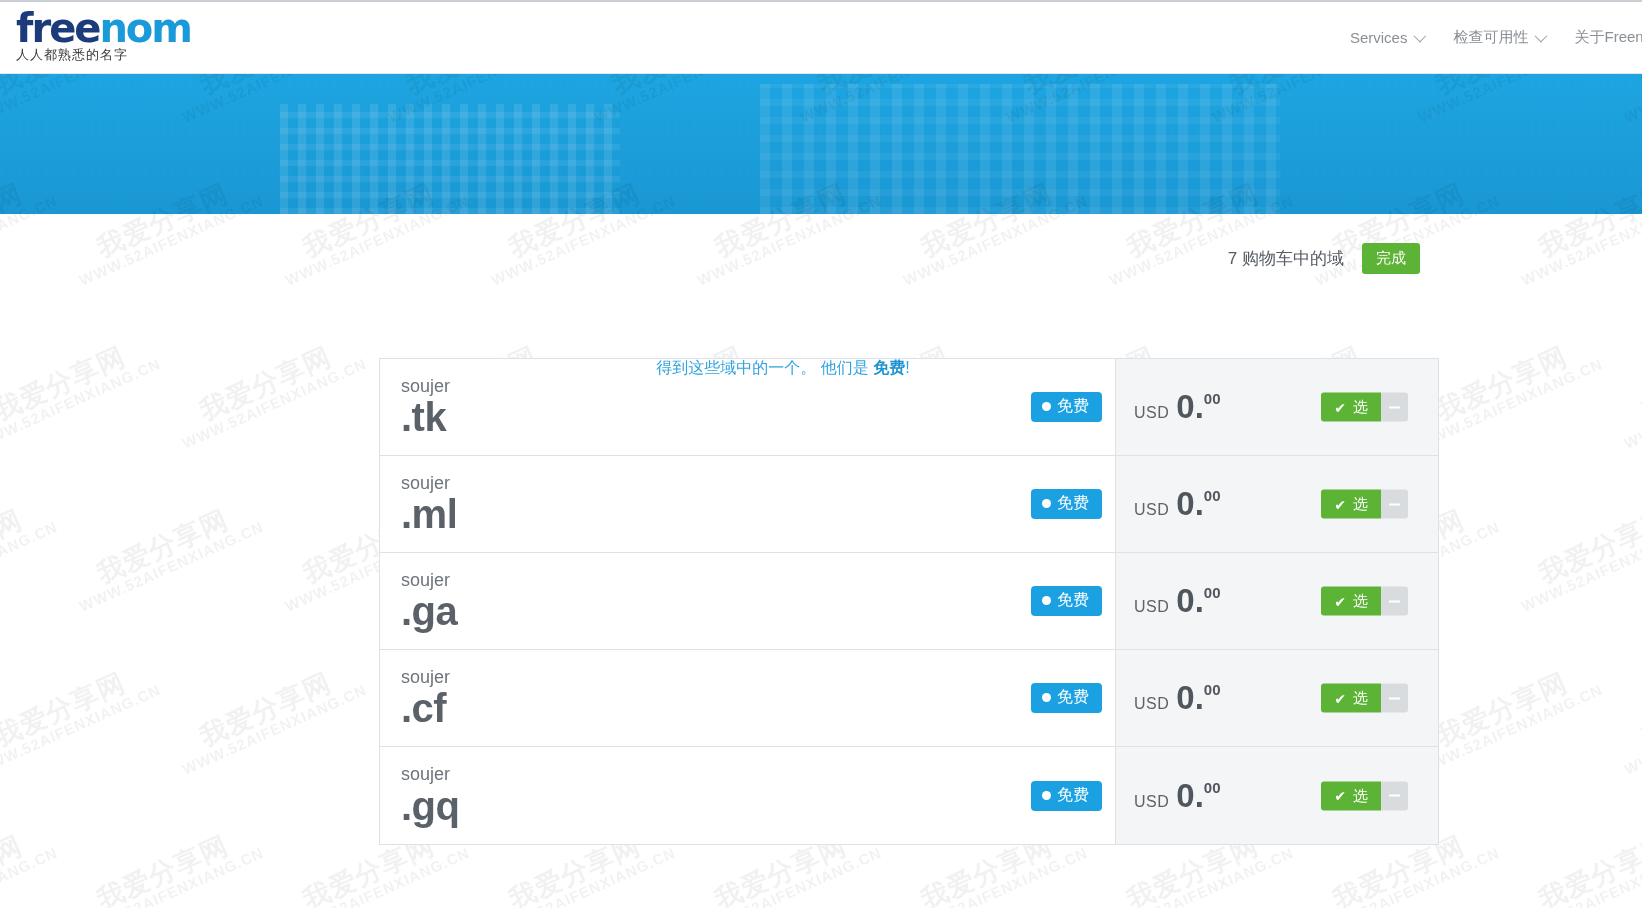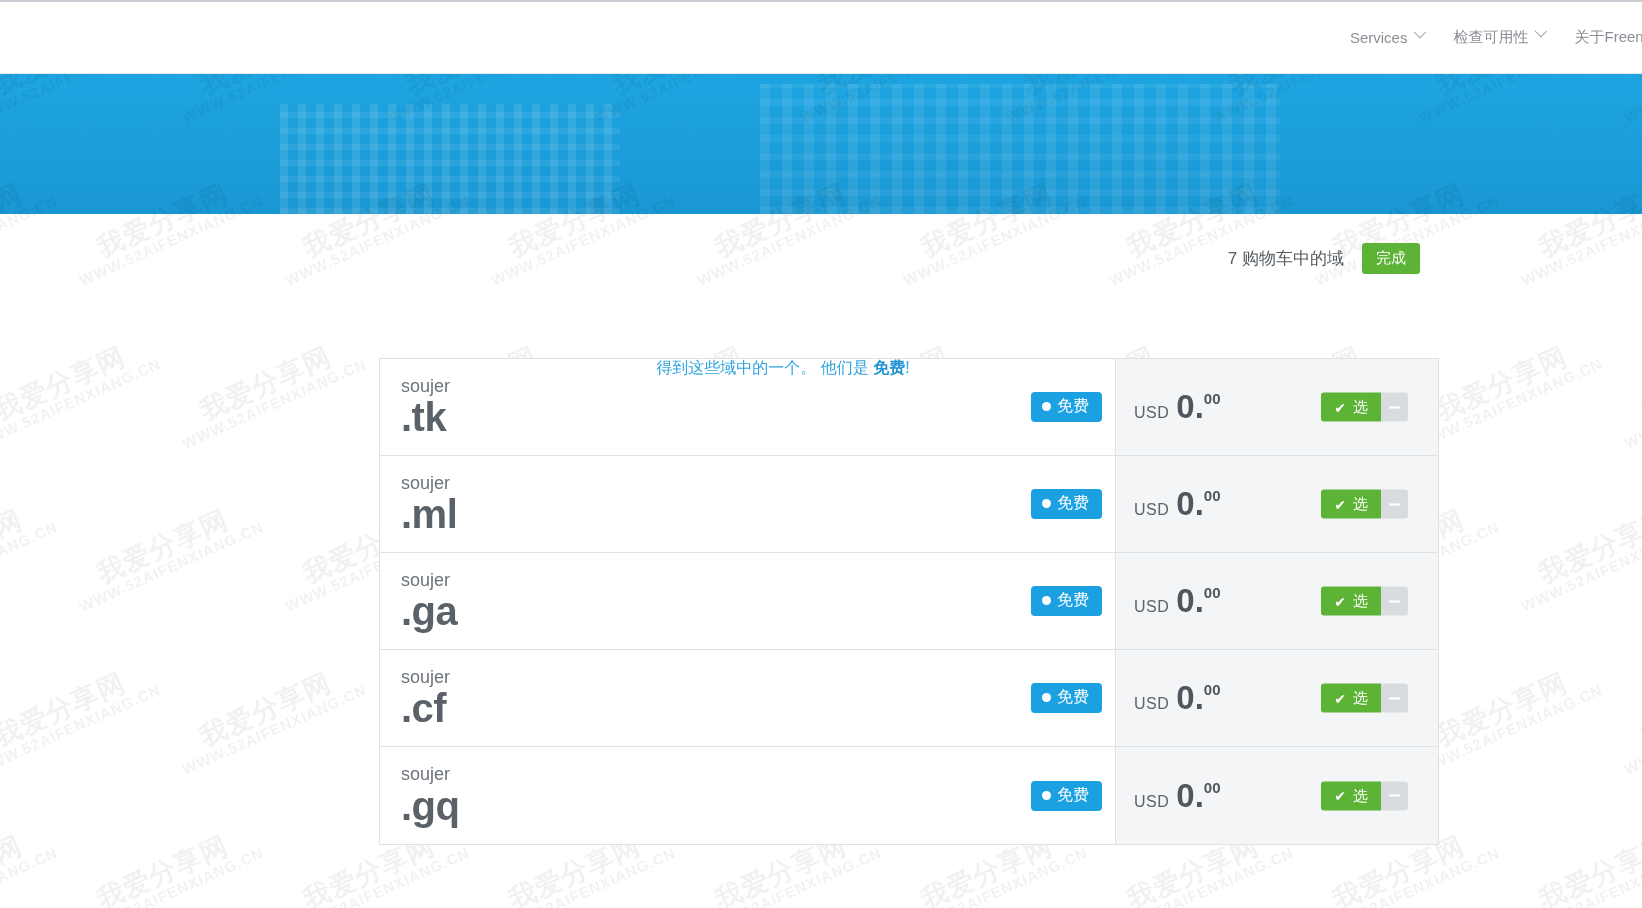--- a/index.html
+++ b/index.html
@@ -49,21 +49,21 @@
   #logo .nom  { color:#1a9ad9; }
   #tagline {
     font-size:13px; color:#3a3a3a; margin-top:-2px; letter-spacing:1px;
   }
   #nav {
     position:absolute; right:-10px; top:26px;
     display:flex; gap:30px; align-items:center;
     font-size:15px; color:#8a8f96;
     white-space:nowrap;
   }
-  #nav .nav-item { display:flex; align-items:flex-start; gap:7px; cursor:pointer; }
+  #nav .nav-item { display:flex; align-items:center; gap:7px; cursor:pointer; }
   .chev {
     display:inline-block; width:9px; height:9px;
     border-right:1.6px solid #9aa0a6; border-bottom:1.6px solid #9aa0a6;
     transform:rotate(45deg) translateY(-2px);
   }
 
   
   #hero {
     position:relative; height:140px;
     background:#18a3e0;
@@ -221,20 +221,24 @@
     cursor:pointer; font-size:15px; line-height:1;
   }
   .minus { display:inline-block; width:11px; height:2px; background:#fff; }
 </style>
 </head>
 <body>
 
 <div id="top-rule"></div>
 
 <div id="header">
+  <div id="logo-wrap">
+    <div id="logo"><span class="free">free</span><span class="nom">nom</span></div>
+    <div id="tagline">人人都熟悉的名字</div>
+  </div>
 
   <nav id="nav">
     <div class="nav-item">
       <span>Services</span>
       <span class="chev"></span>
     </div>
     <div class="nav-item">
       <span>检查可用性</span>
       <span class="chev"></span>
     </div>

